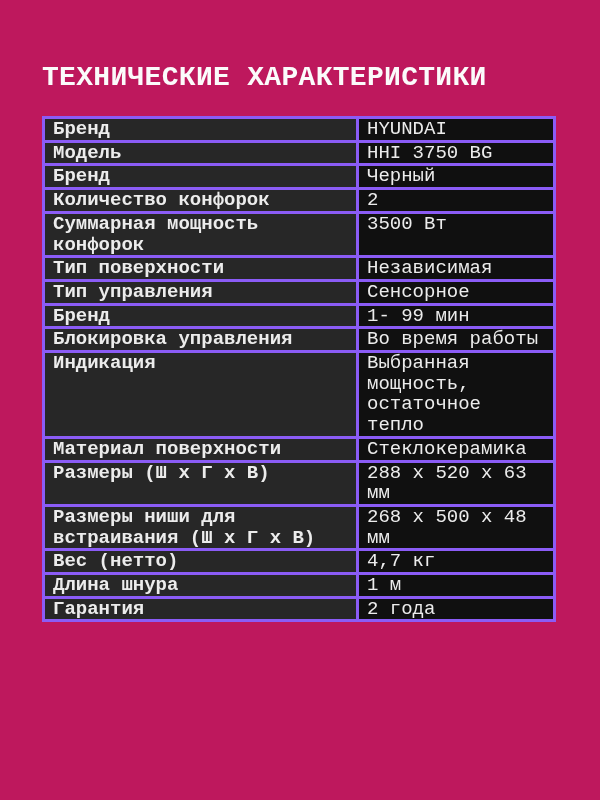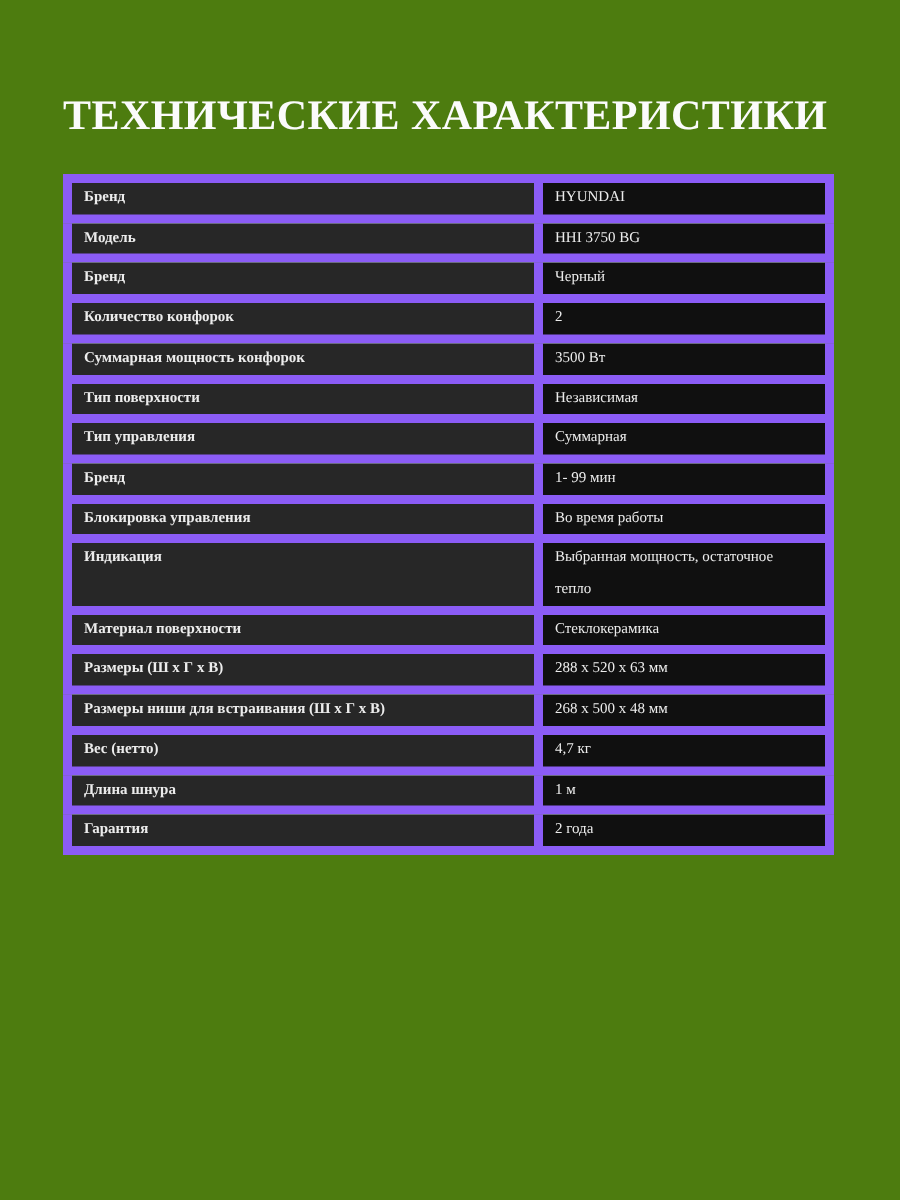--- a/index.html
+++ b/index.html
@@ -1,23 +1,23 @@
 <!DOCTYPE html>
 <html><head>
 <meta charset="utf-8">
 <style>
   * { margin: 0; padding: 0; box-sizing: border-box; }
   html, body { background: #000; }
   .page {
     position: relative;
     width: 600px;
     height: 800px;
-    background: #4d7c0f;
+    background: #be185d;
     overflow: hidden;
-    font-family: Liberation Serif, serif;
+    font-family: Liberation Mono, monospace;
   }
   .page-title {
     position: absolute;
     left: 42px;
     top: 63px;
     font-size: 28px;
     line-height: 30px;
     font-weight: bold;
     letter-spacing: 0.3px;
     color: #fbfbfb;
@@ -25,22 +25,22 @@
   }
   table.spec-table {
     position: absolute;
     left: 42px;
     top: 116px;
     width: 514px;
     border-collapse: collapse;
     table-layout: fixed;
   }
   table.spec-table td {
-    border: 6px solid #8b5cf6;
-    font-size: 10px;
+    border: 3px solid #8b5cf6;
+    font-size: 19px;
     line-height: 20.7px;
     height: 20.7px;
     padding: 0 8px;
     vertical-align: top;
     color: #ececec;
     overflow: hidden;
   }
   td.spec-label {
     width: 314px;
     font-weight: bold;
@@ -86,21 +86,21 @@
   </tr>
 
   <tr>
     <td class="spec-label">Тип поверхности</td>
     <td class="spec-value">Независимая</td>
   </tr>
 
 
   <tr>
     <td class="spec-label">Тип управления</td>
-    <td class="spec-value">Суммарная</td>
+    <td class="spec-value">Сенсорное</td>
   </tr>
 
   <tr>
     <td class="spec-label">Бренд</td>
     <td class="spec-value">1- 99 мин</td>
   </tr>
 
   <tr>
     <td class="spec-label">Блокировка управления</td>
     <td class="spec-value">Во время работы</td>

